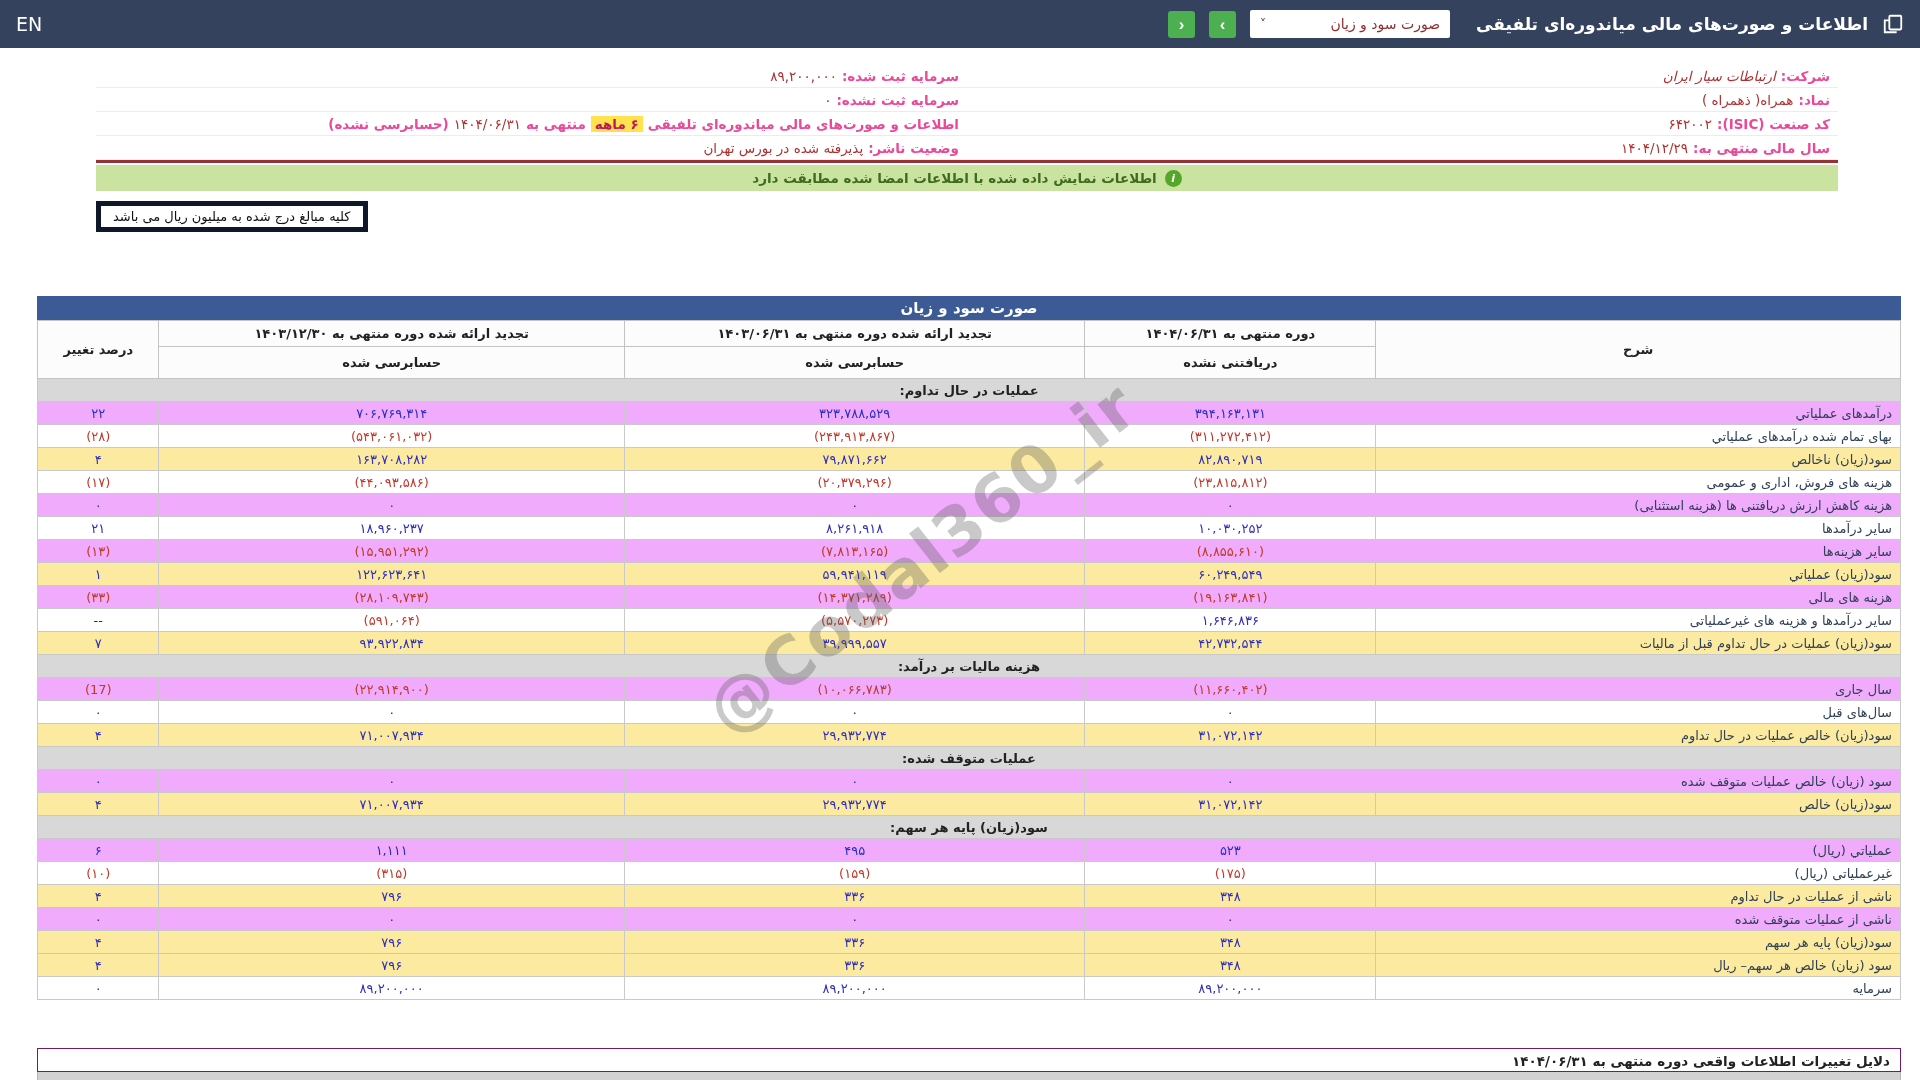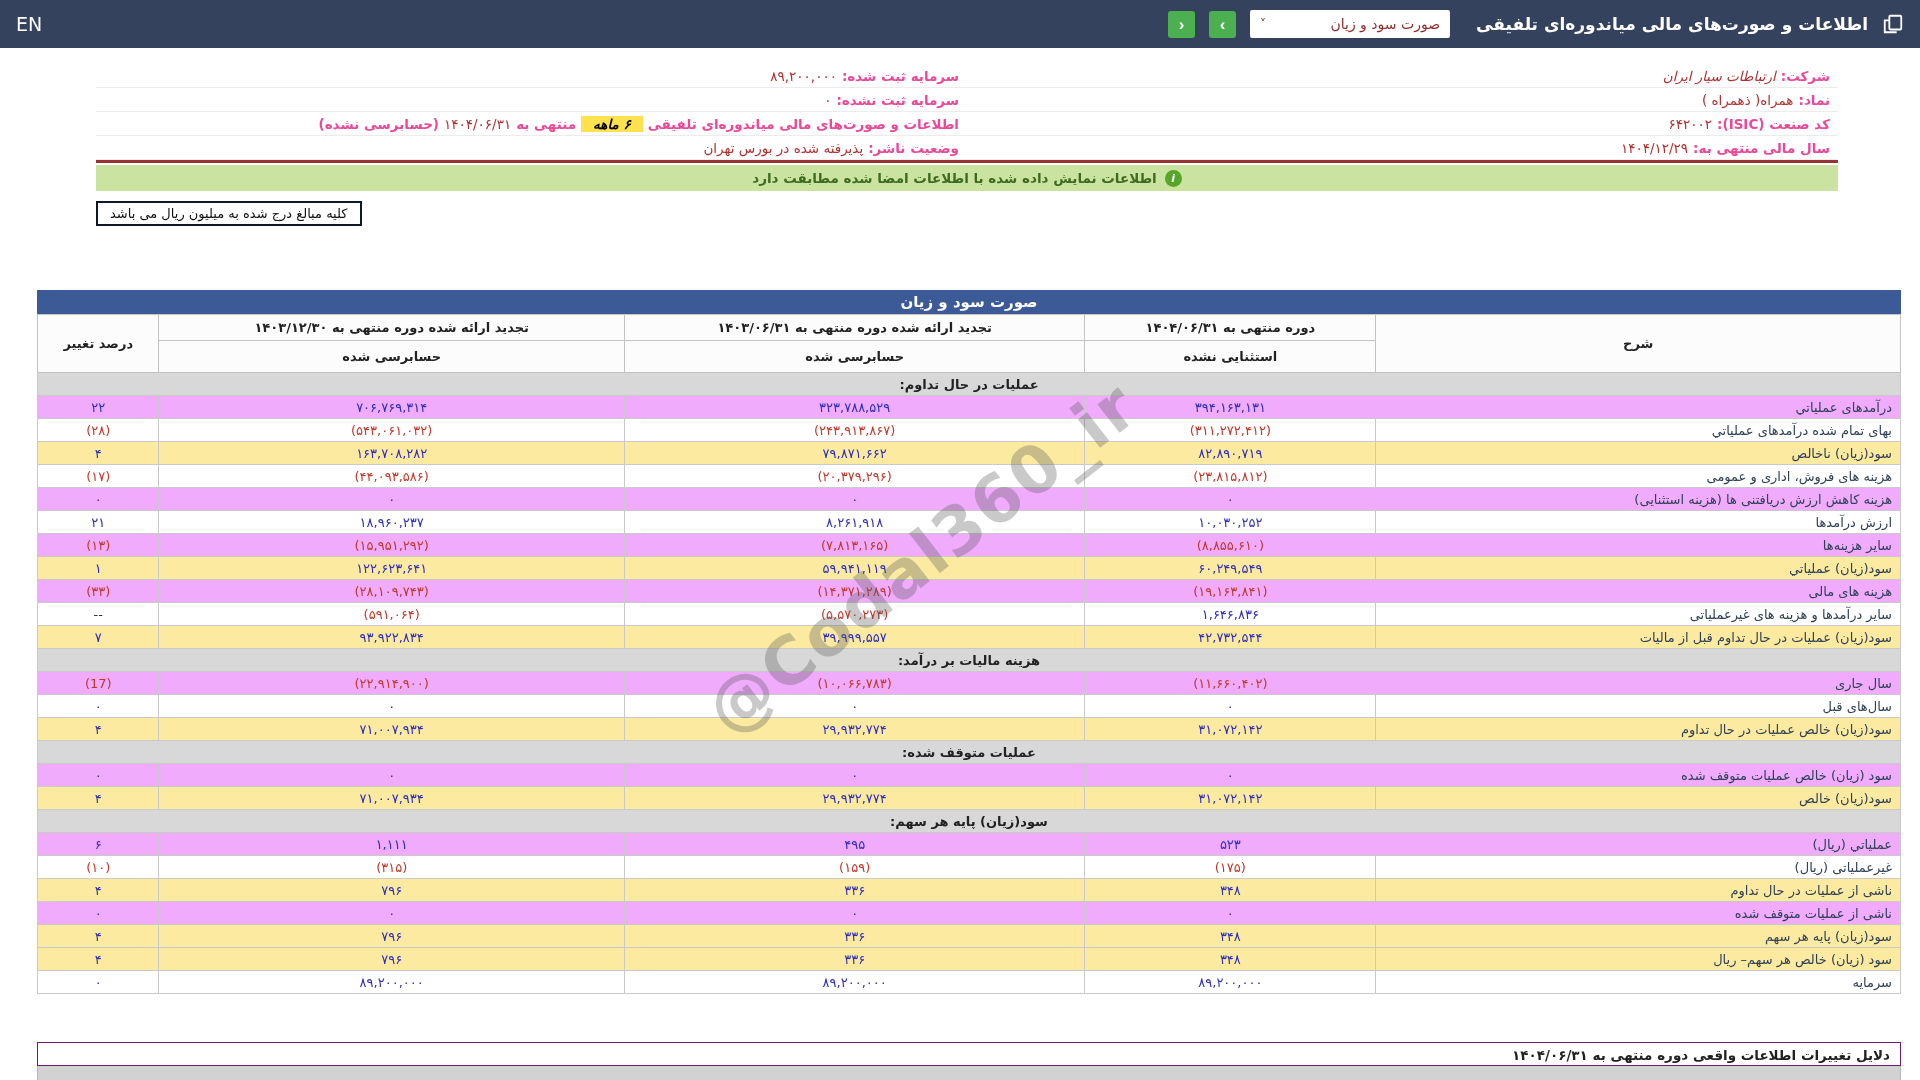--- a/index.html
+++ b/index.html
@@ -37,39 +37,39 @@
   .company { margin: 16px 82px 0 96px; border-bottom: 3px solid #993333; }
   .company-grid { display: grid; grid-template-columns: 1fr 1fr; }
   .c-cell {
     height: 24px; display: flex; align-items: center; gap: 5px;
     font-size: 13.5px; padding: 0 8px; border-bottom: 1px solid #ececec;
     white-space: nowrap; overflow: hidden;
   }
   .c-lbl { font-weight: bold; color: #ec4899; }
   .c-val { color: #b03030; }
   .c-link { cursor: pointer; font-style: italic; }
-  .c-hl { background: #ffe24d; color: #000000; padding: 0 12px; font-weight: bold; font-style: italic; }
+  .c-hl { background: #ffe24d; color: #be185d; padding: 0 4px; font-weight: bold; }
   .ltr { direction: ltr; unicode-bidi: embed; }
 
   
   .banner {
     margin: 2px 82px 0 96px; background: #cbe3a0; height: 26px;
     display: flex; align-items: center; justify-content: center; gap: 8px;
     color: #3d6b1f; font-size: 13.5px; font-weight: 600;
   }
   .info-icon {
     width: 17px; height: 17px; border-radius: 50%; background: #56a629;
     color: #fff; display: flex; align-items: center; justify-content: center;
     font-size: 11px; font-style: italic; font-weight: bold;
   }
 
   
   .note-row { margin: 10px 82px 0 96px; display: flex; justify-content: flex-end; }
   .note-box {
-    border: 2px solid #0f172a; background: #fff; padding: 3px 12px;
+    border: 5px solid #0f172a; background: #fff; padding: 3px 12px;
     font-size: 13px; color: #111;
   }
 
   
   .stmt-wrap { margin: 64px 19px 0 37px; }
   .stmt-title {
     background: #3c5a96; color: #ffffff; font-weight: bold; text-align: center;
     height: 24px; line-height: 24px; font-size: 15px;
   }
   table.stmt { width: 100%; border-collapse: collapse; table-layout: fixed; font-size: 13px; }
@@ -198,21 +198,21 @@
     </colgroup>
     <thead>
       <tr>
         <th rowspan="2">شرح</th>
         <th>دوره منتهی به ۱۴۰۴/۰۶/۳۱</th>
         <th>تجدید ارائه شده دوره منتهی به ۱۴۰۳/۰۶/۳۱</th>
         <th>تجدید ارائه شده دوره منتهی به ۱۴۰۳/۱۲/۳۰</th>
         <th rowspan="2">درصد تغییر</th>
       </tr>
       <tr>
-        <th>استثنایی نشده</th>
+        <th>دریافتنی نشده</th>
         <th>حسابرسی شده</th>
         <th>حسابرسی شده</th>
       </tr>
     </thead>
     <tbody id="stmt-body">
         <tr class="section-row">
           <td colspan="5">عملیات در حال تداوم:</td>
         </tr>
         <tr class="data-row row-blue">
           <td class="desc">درآمدهای عملیاتي</td>
@@ -243,21 +243,21 @@
           <td class="num chg neg">(۱۷)</td>
         </tr>
         <tr class="data-row row-blue">
           <td class="desc">هزینه کاهش ارزش دریافتنی ها (هزینه استثنایی)</td>
           <td class="num pos">۰</td>
           <td class="num pos">۰</td>
           <td class="num pos">۰</td>
           <td class="num chg pos">۰</td>
         </tr>
         <tr class="data-row row-white">
-          <td class="desc">ارزش درآمدها</td>
+          <td class="desc">سایر درآمدها</td>
           <td class="num pos">۱۰,۰۳۰,۲۵۲</td>
           <td class="num pos">۸,۲۶۱,۹۱۸</td>
           <td class="num pos">۱۸,۹۶۰,۲۳۷</td>
           <td class="num chg pos">۲۱</td>
         </tr>
         <tr class="data-row row-blue">
           <td class="desc">سایر هزینه‌ها</td>
           <td class="num neg">(۸,۸۵۵,۶۱۰)</td>
           <td class="num neg">(۷,۸۱۳,۱۶۵)</td>
           <td class="num neg">(۱۵,۹۵۱,۲۹۲)</td>

